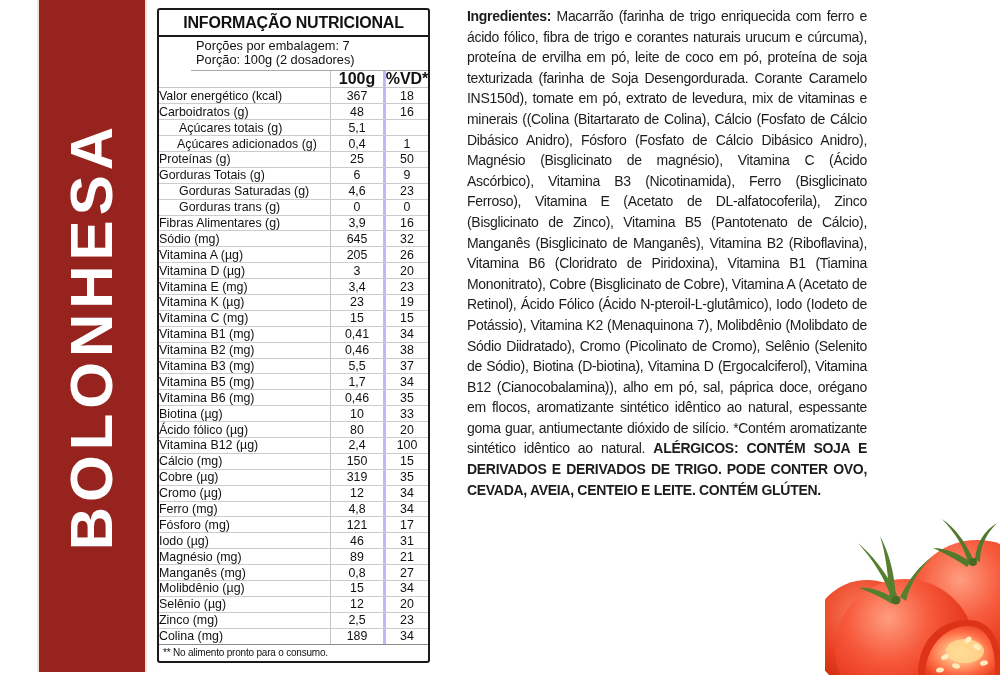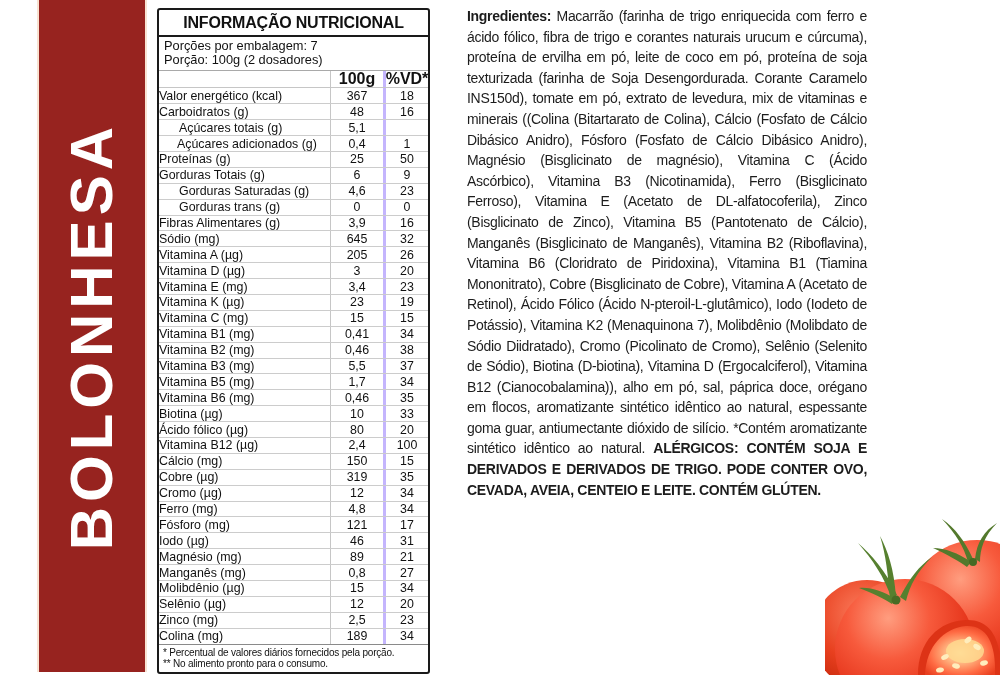--- a/index.html
+++ b/index.html
@@ -21,21 +21,21 @@
   
   .ntable{
     position:absolute;left:157px;top:8px;width:273px;
     border:2px solid #1a1a1a;border-radius:3px;background:#fff;
     box-sizing:border-box;overflow:hidden;
   }
   .ntitle{
     text-align:center;font-weight:bold;font-size:16px;letter-spacing:-0.2px;
     padding:4px 2px 3px 2px;border-bottom:2px solid #1a1a1a;
   }
-  .nserv{font-size:12.8px;line-height:14.2px;padding:2px 3px 3px 5px;border-bottom:1px solid #a9a9a9;}
+  .nserv{font-size:12.8px;line-height:14.2px;padding:2px 3px 3px 5px;border-bottom:1px solid #a9a9a9;margin-left:32px;}
   .nhead{display:flex;height:16px;border-bottom:1px solid #c6c6c6;font-weight:bold;font-size:16px;justify-content:flex-end;}
   .nrows{display:block;}
   .nrow{display:flex;height:14.9px;border-top:1px solid #cccccc;font-size:12.4px;}
   .nrow:first-child{border-top:none;}
   .nlabel{flex:1;display:flex;align-items:center;white-space:nowrap;overflow:hidden;}
   .ind1{padding-left:20px;}
   .ind2{padding-left:18px;}
   .nval{width:52px;border-left:1px solid #c6c6c6;display:flex;align-items:center;justify-content:center;}
   .nvd{width:42px;border-left:3px solid #c4b5fd;display:flex;align-items:center;justify-content:center;}
   .nhead .nlabel{border:none;}
@@ -241,21 +241,20 @@
           <div class="nval">2,5</div>
           <div class="nvd">23</div>
         </div>
         <div class="nrow">
           <div class="nlabel ind0">Colina (mg)</div>
           <div class="nval">189</div>
           <div class="nvd">34</div>
         </div>
       </div>
     <div class="nfoot">
-      <div>* Percentual de valores diários fornecidos pela porção.</div>
       <div>** No alimento pronto para o consumo.</div>
     </div>
   </div>
 
   <div class="ingredients">
     <span class="b">Ingredientes:</span><span> Macarrão (farinha de trigo enriquecida com ferro e ácido fólico, fibra de trigo e corantes naturais urucum e cúrcuma), proteína de ervilha em pó, leite de coco em pó, proteína de soja texturizada (farinha de Soja Desengordurada. Corante Caramelo INS150d), tomate em pó, extrato de levedura, mix de vitaminas e minerais ((Colina (Bitartarato de Colina), Cálcio (Fosfato de Cálcio Dibásico Anidro), Fósforo (Fosfato de Cálcio Dibásico Anidro), Magnésio (Bisglicinato de magnésio), Vitamina C (Ácido Ascórbico), Vitamina B3 (Nicotinamida), Ferro (Bisglicinato Ferroso), Vitamina E (Acetato de DL-alfatocoferila), Zinco (Bisglicinato de Zinco), Vitamina B5 (Pantotenato de Cálcio), Manganês (Bisglicinato de Manganês), Vitamina B2 (Riboflavina), Vitamina B6 (Cloridrato de Piridoxina), Vitamina B1 (Tiamina Mononitrato), Cobre (Bisglicinato de Cobre), Vitamina A (Acetato de Retinol), Ácido Fólico (Ácido N-pteroil-L-glutâmico), Iodo (Iodeto de Potássio), Vitamina K2 (Menaquinona 7), Molibdênio (Molibdato de Sódio Diidratado), Cromo (Picolinato de Cromo), Selênio (Selenito de Sódio), Biotina (D-biotina), Vitamina D (Ergocalciferol), Vitamina B12 (Cianocobalamina)), alho em pó, sal, páprica doce, orégano em flocos, aromatizante sintético idêntico ao natural, espessante goma guar, antiumectante dióxido de silício. *Contém aromatizante sintético idêntico ao natural. </span><span class="b">ALÉRGICOS: CONTÉM SOJA E DERIVADOS E DERIVADOS DE TRIGO. PODE CONTER OVO, CEVADA, AVEIA, CENTEIO E LEITE. CONTÉM GLÚTEN.</span>
   </div>
 
   <svg class="tomatoes" viewBox="0 0 175 160" xmlns="http://www.w3.org/2000/svg">
     <defs>

